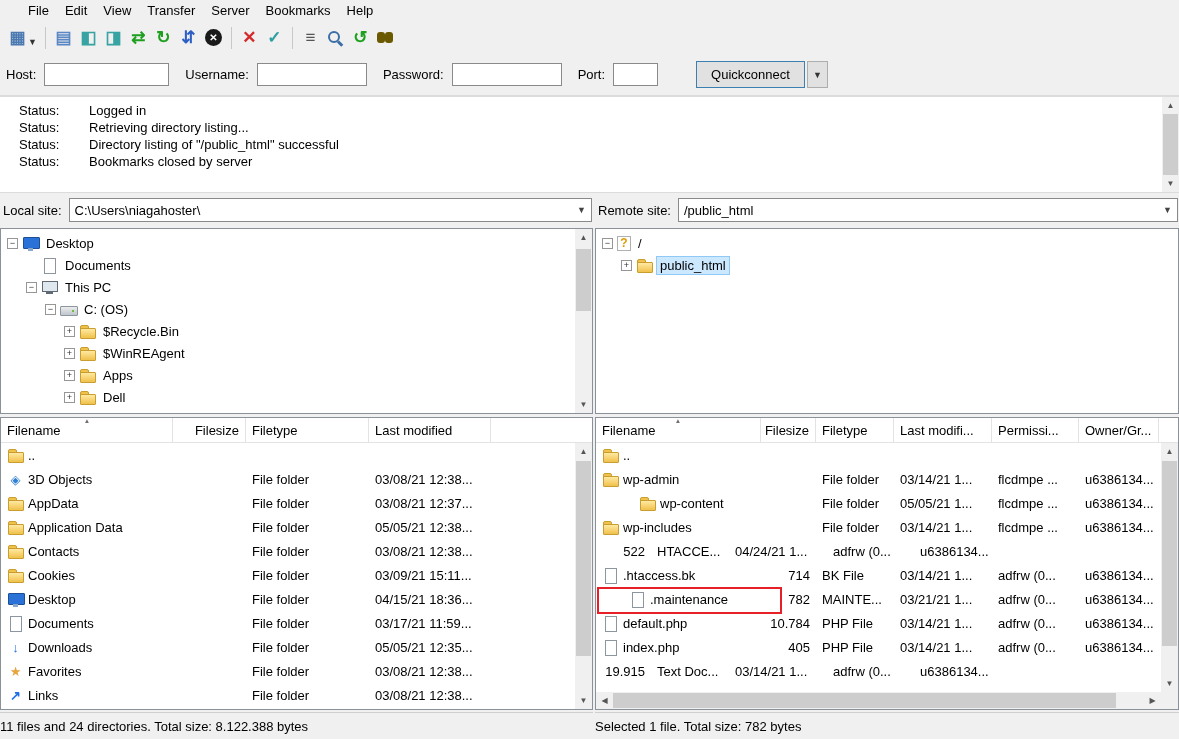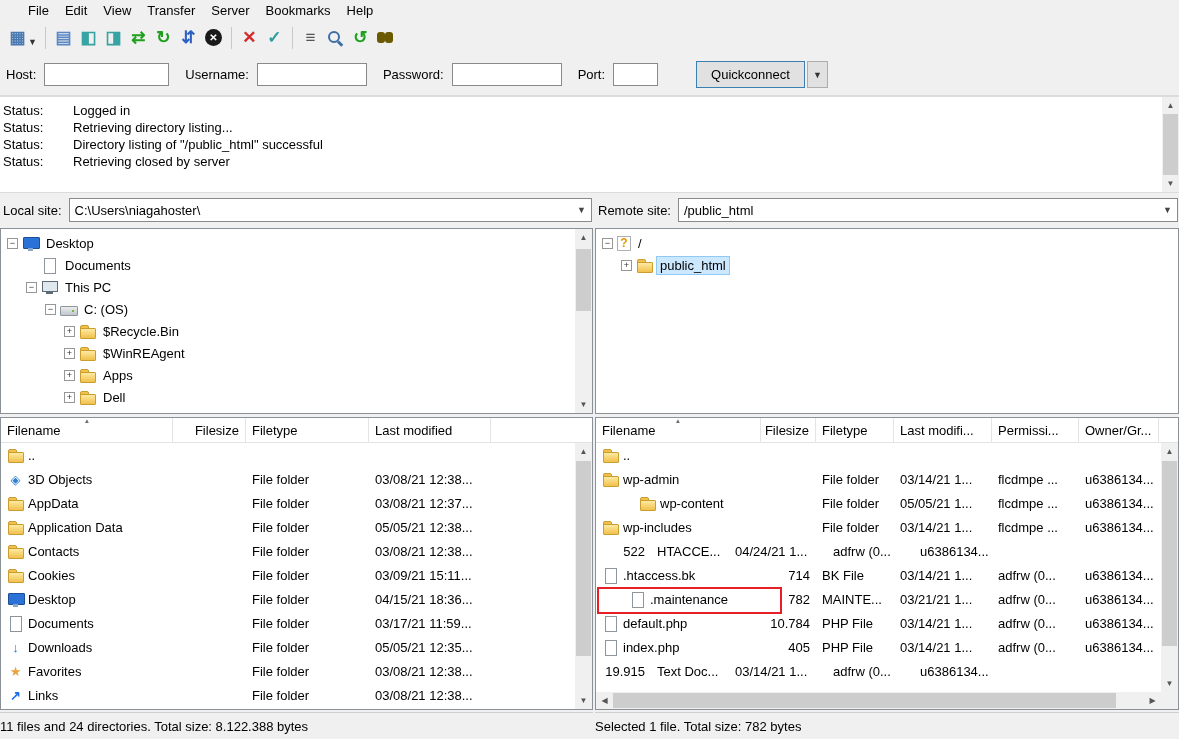--- a/index.html
+++ b/index.html
@@ -31,21 +31,21 @@
   .quickbar { position:absolute; left:0; top:54px; width:100%; height:42px; display:flex; align-items:center; padding-left:6px; border-bottom:1px solid #dcdcdc; }
   .qc-label { margin-right:8px; }
   .qc-input { height:23px; border:1px solid #8a8a8a; background:#fff; font:inherit; padding:0 4px; margin-right:16px; }
   .qc-input.host { width:125px; } .qc-input.user { width:110px; } .qc-input.pass { width:110px; } .qc-input.port { width:45px; }
   .qc-btn { height:27px; padding:0 14px; margin-left:22px; background:#e1e1e1; border:1px solid #3c7fb1; font:inherit; }
   .qc-drop { height:27px; width:21px; margin-left:2px; background:#e1e1e1; border:1px solid #adadad; font-size:9px; color:#333;
              display:flex; align-items:center; justify-content:center; }
 
   
   .statuslog { position:absolute; left:0; top:96px; width:1179px; height:97px; background:#fff; border-top:1px solid #dcdcdc; border-bottom:1px solid #dcdcdc; }
-  .log-lines { padding-top:5px; }
+  .log-lines { padding-top:5px;padding-left:16px; }
   .log-line { display:flex; height:17px; align-items:center; }
   .log-label { width:73px; padding-left:3px; flex:none; }
 
   
   .pane-header { position:absolute; top:194px; height:32px; display:flex; align-items:center; }
   .pane-header.local { left:0; width:593px; }
   .pane-header.remote { left:595px; width:584px; }
   .ph-label { padding:0 7px 0 3px; flex:none; }
   .combo { flex:1; height:24px; border:1px solid #8a8a8a; background:#fff; display:flex; align-items:center; padding-left:5px; position:relative; margin-right:1px; }
   .combo .caret { position:absolute; right:5px; top:6px; color:#444; font-size:9px; }
@@ -191,21 +191,21 @@
         <div class="log-line">
           <span class="log-label">Status:</span>
           <span class="log-text">Retrieving directory listing...</span>
         </div>
         <div class="log-line">
           <span class="log-label">Status:</span>
           <span class="log-text">Directory listing of "/public_html" successful</span>
         </div>
         <div class="log-line">
           <span class="log-label">Status:</span>
-          <span class="log-text">Retrieving closed by server</span>
+          <span class="log-text">Bookmarks closed by server</span>
         </div>
       </div>
     <div class="sb-v" style="right:0;top:0;bottom:0;">
       <div class="sb-btn up">▲</div>
       <div class="sb-thumb v" style="top:17px;bottom:17px;"></div>
       <div class="sb-btn down">▼</div>
     </div>
   </div>
 
   <div class="pane-header local">

